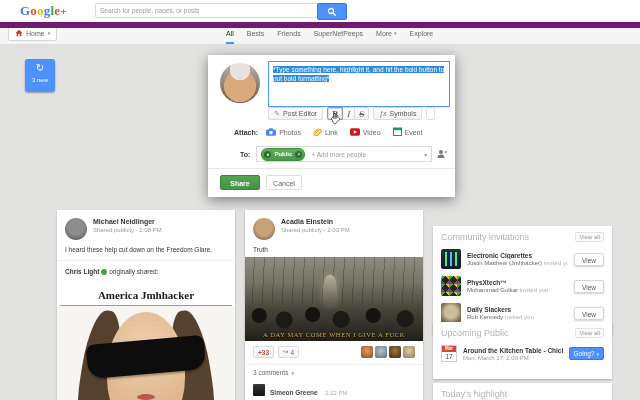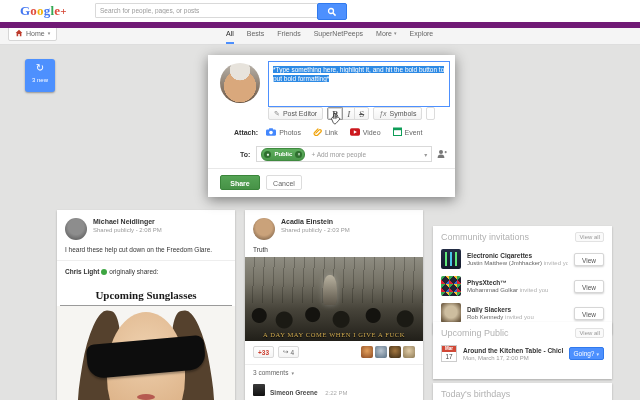--- a/index.html
+++ b/index.html
@@ -320,21 +320,21 @@
         <div class="p-meta">Shared publicly - 2:08 PM</div>
       </div>
     </div>
     <div class="p-text">I heard these help cut down on the Freedom Glare.</div>
     <div class="hrline"></div>
     <div class="reshare-line">
       <b>Chris Light</b>
       <span class="gbadge"></span>
       <span>originally shared:</span>
     </div>
-    <div class="embed-title">Upcoming Sunglasses</div>
+    <div class="embed-title">America Jmhhacker</div>
     <div class="sun-scene">
       <div class="hairL"></div>
       <div class="hairR"></div>
       <div class="face"></div>
       <div class="glasses"></div>
       <div class="lips"></div>
     </div>
   </div>
 
   <div class="card" id="post-right">
@@ -427,17 +427,17 @@
       </div>
       <div class="going-btn">
         <span>Going?</span>
         <span class="caret">▾</span>
       </div>
     </div>
   </div>
 
   <div class="card" id="sb-birthdays">
     <div class="sb-head">
-      <span class="sb-title">Today's birthdays</span>
+      <span class="sb-title">Today's highlight</span>
     </div>
   </div>
 
 </div>
 
 </body></html>

